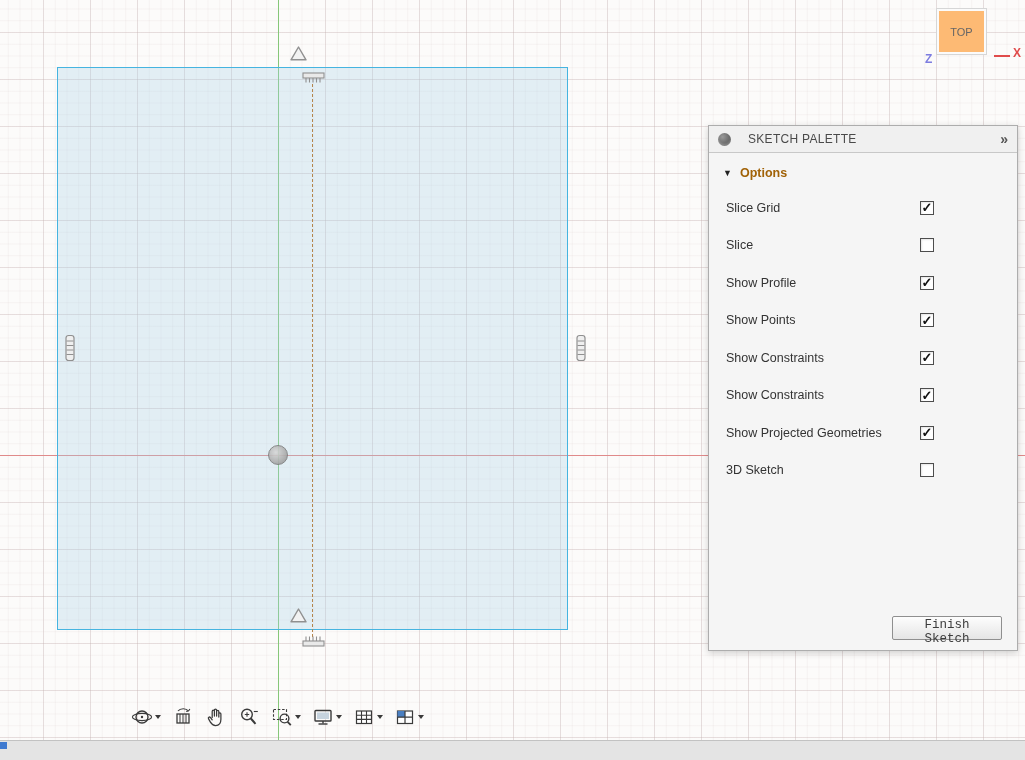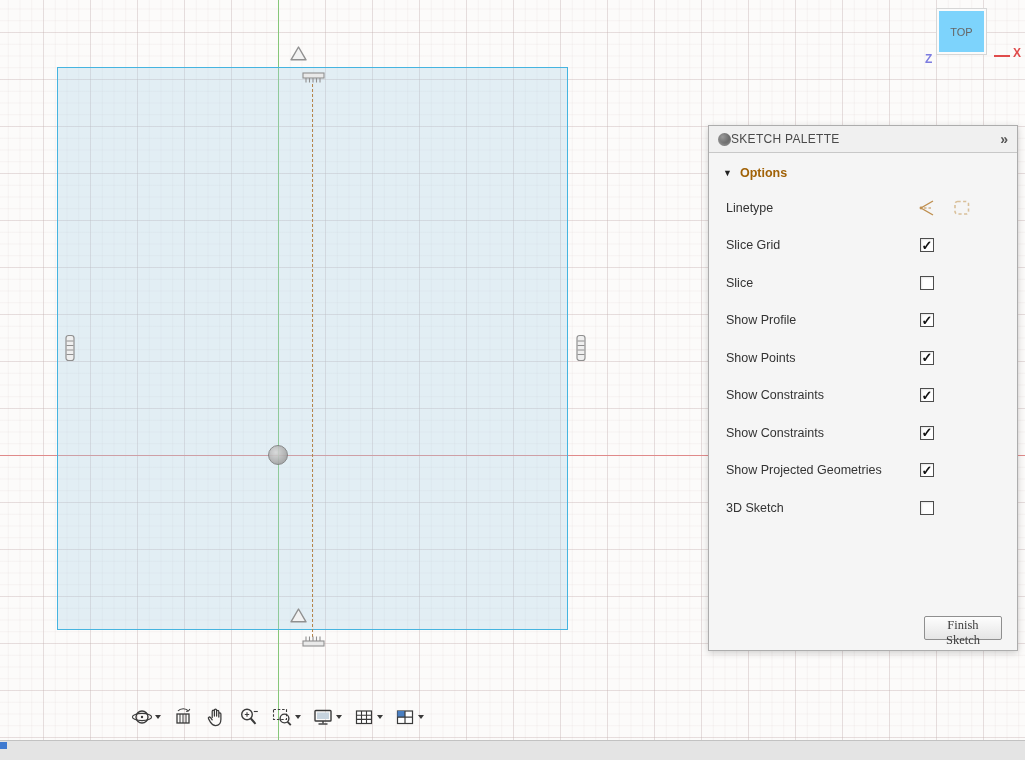--- a/index.html
+++ b/index.html
@@ -49,21 +49,21 @@
   .pos-sym-top    { left: 289px; top: 45px; }
   .pos-comb-top   { left: 302px; top: 72px; }
   .pos-sym-bot    { left: 289px; top: 607px; }
   .pos-comb-bot   { left: 302px; top: 635px; transform: scaleY(-1); }
   .pos-bar-left   { left: 64px;  top: 334px; }
   .pos-bar-right  { left: 575px; top: 334px; }
 
   
   .vc-top {
     position: absolute; left: 936px; top: 8px; width: 51px; height: 47px;
-    background: #7dd3fc; border: 1px solid #d6d6d6; box-shadow: inset 0 0 0 2px #fbfbfb;
+    background: #fdba74; border: 1px solid #d6d6d6; box-shadow: inset 0 0 0 2px #fbfbfb;
     color: #666; font-size: 11px; display: flex; align-items: center; justify-content: center;
   }
   .vc-z { position: absolute; left: 925px; top: 52px; color: #7d7de0; font-size: 12px; font-weight: bold; }
   .vc-x { position: absolute; left: 1013px; top: 46px; color: #e04b4b; font-size: 12px; font-weight: bold; }
   .vc-x-line { position: absolute; left: 994px; top: 55px; width: 16px; height: 2px; background: #e04b4b; }
 
   
   .palette {
     position: absolute; left: 708px; top: 125px; width: 310px; height: 526px;
     background: #f5f5f5; border: 1px solid #adadad;
@@ -71,45 +71,45 @@
   }
   .palette-header {
     height: 27px; display: flex; align-items: center; padding: 0 9px;
     background: #f0f0f0; border-bottom: 1px solid #c8c8c8;
   }
   .sphere-icon {
     width: 13px; height: 13px; border-radius: 50%;
     background: radial-gradient(circle at 35% 30%, #9a9a9a, #454545);
     box-shadow: inset 0 -2px 2px rgba(255,255,255,0.25);
   }
-  .palette-title { font-size: 12px; color: #4a4a4a; margin-left: 0; flex: 1; letter-spacing: 0.3px; }
+  .palette-title { font-size: 12px; color: #4a4a4a; margin-left: 17px; flex: 1; letter-spacing: 0.3px; }
   .palette-collapse { color: #555; font-size: 14px; font-weight: bold; cursor: pointer; }
   .options-row { display: flex; align-items: center; padding: 13px 0 9px 14px; }
   .options-disclosure { font-size: 9px; color: #222; margin-right: 8px; }
   .options-label { font-size: 12.5px; font-weight: bold; color: #a16207; }
   .p-rows { }
   .p-row { position: relative; height: 37.5px; }
   .p-label { position: absolute; left: 17px; top: 50%; transform: translateY(-50%);
              font-size: 12.5px; color: #333; }
   .p-ctrl { position: absolute; left: 206px; top: 50%; transform: translateY(-50%);
             display: flex; align-items: center; gap: 15px; line-height: 0; }
   .checkbox {
     width: 14px; height: 14px; margin-left: 5px;
     border: 1px solid #4d4d4d; background: #fff;
     display: inline-flex; align-items: center; justify-content: center;
     font-size: 13px; line-height: 1; color: #111;
     box-shadow: inset 1px 1px 2px rgba(0,0,0,0.10);
     cursor: pointer;
   }
   .checkbox.checked { font-weight: bold; }
   .finish-btn {
-    position: absolute; right: 15px; bottom: 10px; width: 78px; height: 24px;
+    position: absolute; right: 15px; bottom: 10px; width: 110px; height: 24px;
     background: linear-gradient(#fdfdfd, #e5e5e5);
     border: 1px solid #8f8f8f; border-radius: 2px;
-    font-family: Liberation Serif, serif; font-size: 12.5px; color: #3c3c3c; cursor: pointer;
+    font-family: Liberation Mono, monospace; font-size: 12.5px; color: #3c3c3c; cursor: pointer;
   }
 
   
   .nav-toolbar { position: absolute; left: 128px; top: 705px; display: flex; align-items: center; gap: 5px; }
   .nav-item { display: flex; align-items: center; gap: 2px; padding: 1px 3px; cursor: pointer; }
   .nav-item .nicon { display: block; line-height: 0; }
   .caret { width: 0; height: 0; border-left: 3.5px solid transparent;
            border-right: 3.5px solid transparent; border-top: 4px solid #3a3a3a; }
 
   
@@ -167,33 +167,20 @@
       <span class="sphere-icon"></span>
       <span class="palette-title">SKETCH PALETTE</span>
       <span class="palette-collapse">»</span>
     </div>
     <div class="options-row">
       <span class="options-disclosure">▼</span>
       <span class="options-label">Options</span>
     </div>
     <div class="p-rows">
         <div class="p-row">
-          <span class="p-label">Linetype</span>
-          <span class="p-ctrl">
-            <span><svg width="22" height="20" viewBox="0 0 22 20">
-                <path d="M18,3 L6,10 L18,17" fill="none" stroke="#bf8f4f" stroke-width="1.4"></path>
-                <circle cx="6" cy="10" r="1.4" fill="#bf8f4f"></circle>
-                <path d="M9,10 h9" stroke="#bf8f4f" stroke-width="1.2" stroke-dasharray="2.5,2"></path>
-              </svg></span>
-            <span><svg width="20" height="20" viewBox="0 0 20 20">
-                <rect x="3" y="3.5" width="13.5" height="12.5" rx="2.5" fill="none" stroke="#d9c09a" stroke-width="1.6" stroke-dasharray="3.2,2.4"></rect>
-              </svg></span>
-          </span>
-        </div>
-        <div class="p-row">
           <span class="p-label">Slice Grid</span>
           <span class="p-ctrl">
             <span class="checkbox checked">✓</span>
           </span>
         </div>
         <div class="p-row">
           <span class="p-label">Slice</span>
           <span class="p-ctrl">
             <span class="checkbox"></span>
           </span>

